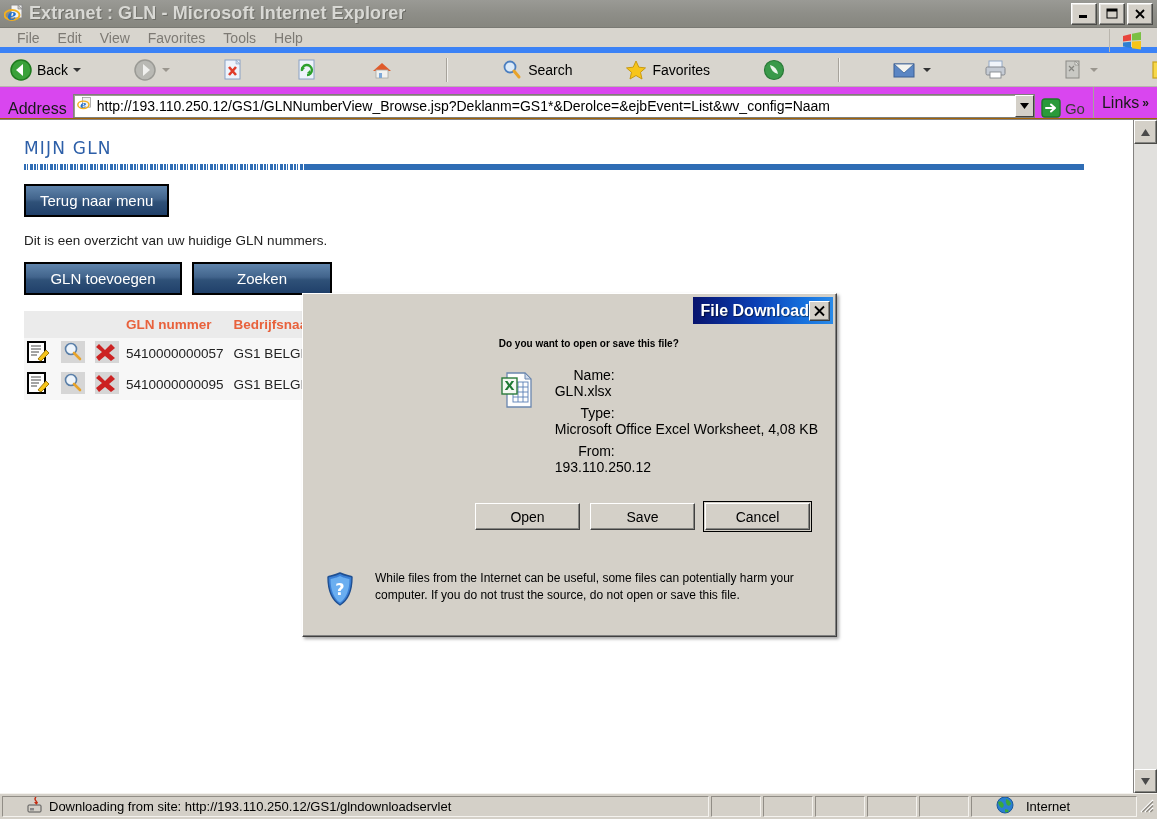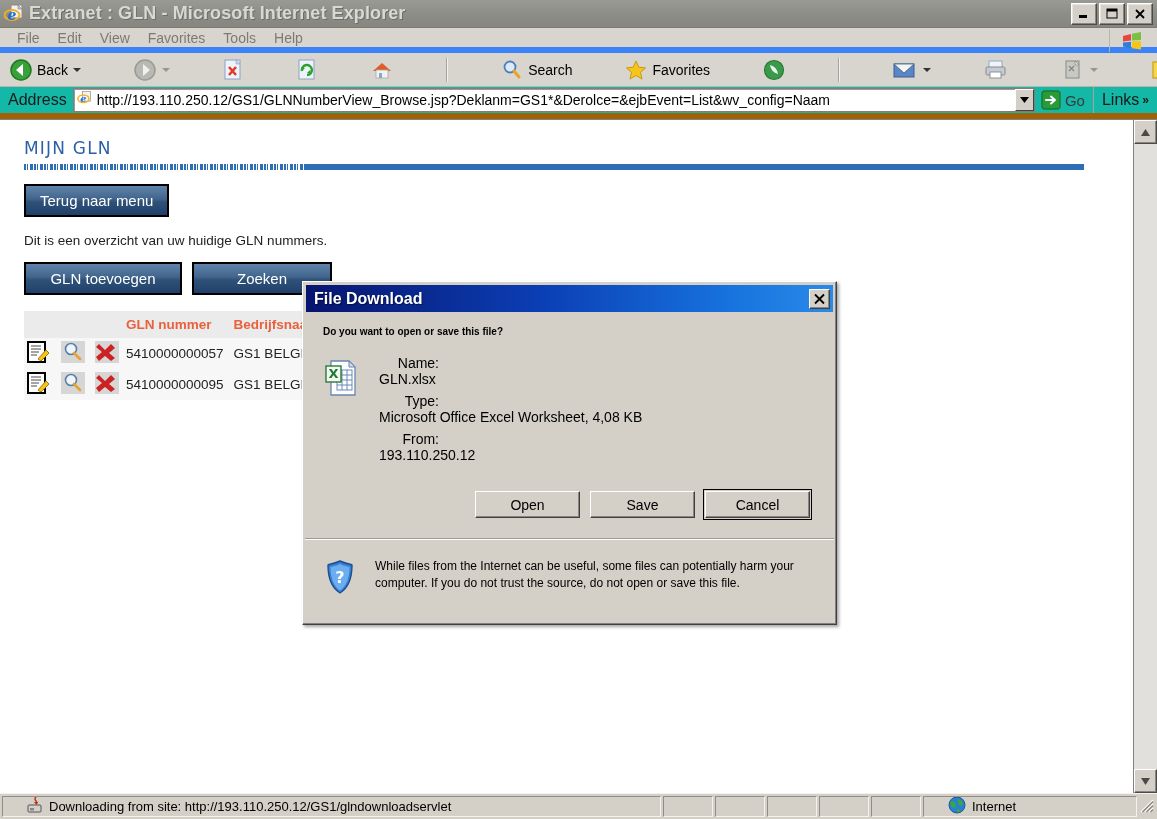--- a/index.html
+++ b/index.html
@@ -87,23 +87,23 @@
     display: flex; align-items: center; gap: 4px;
     padding: 2px 5px; cursor: default; height: 30px;
   }
   .tb-label { font-size: 14px; color: #000; white-space: nowrap; }
   .tb-sep { width: 2px; height: 24px; border-left: 1px solid #a7a39b; border-right: 1px solid #f2f0ec; margin: 0 5px; }
   .tb-arrow { width: 0; height: 0; border-left: 4px solid transparent; border-right: 4px solid transparent; border-top: 4px solid #333; margin-left: 1px; }
   .tb-arrow.dim { border-top-color: #9a968e; }
 
   
   .addressbar {
-    height: 32px; background: #14b8a6;
-    display: flex; align-items: center;
-    border-bottom: 6px solid #a16207;
+    height: 32px; background: #d946ef;
+    display: flex; align-items: flex-end;
+    border-bottom: 1px solid #a16207;
     flex: 0 0 auto; padding-left: 8px;
   }
   .addr-label { font-size: 16px; color: #1a1a1a; margin-right: 6px; white-space: nowrap; }
   .addr-field {
     flex: 1 1 auto; height: 24px; background: #fff;
     border: 1px solid #7f7f79;
     box-shadow: inset 1px 1px 0 #9d9a92;
     display: flex; align-items: center;
     padding: 0 0 0 3px; overflow: hidden; min-width: 0;
   }
@@ -208,36 +208,36 @@
   }
   .sb-panel {
     border-top: 1px solid #918d86; border-left: 1px solid #918d86;
     border-bottom: 1px solid #f4f2ee; border-right: 1px solid #f4f2ee;
     margin: 2px 0 2px 2px;
     display: flex; align-items: center; padding: 0 24px; overflow: hidden;
   }
   .sb-main { flex: 1 1 auto; gap: 6px; }
   .sb-text { font-size: 13px; color: #000; white-space: nowrap; }
   .sb-small { width: 32px; }
-  .sb-zone { width: 214px; gap: 6px; }
+  .sb-zone { width: 166px; gap: 12px; }
   .sb-grip {
     width: 18px; margin: 2px 2px 2px 0; position: relative; flex: 0 0 auto;
   }
 
   
   .dialog {
     position: absolute;
-    left: 302px; top: 161px;
+    left: 302px; top: 173px;
     width: 535px;
     background: #d4d0c8;
     border-top: 1px solid #ffffff; border-left: 1px solid #ffffff;
     border-right: 1px solid #404040; border-bottom: 1px solid #404040;
     box-shadow: inset -1px -1px 0 #808080, 2px 2px 3px rgba(0,0,0,.35);
     z-index: 50;
-    display: flex; flex-direction: column;
+    display: flex; flex-direction: column; align-items: flex-end;
   }
   .dlg-title {
     height: 27px; margin: 3px 3px 0 3px;
     background: linear-gradient(to right, #08146e 0%, #0b3fb5 45%, #1772de 80%, #2a8ae8 100%);
     display: flex; align-items: center;
     padding: 0 3px 0 8px;
   }
   .dlg-title-text {
     flex: 1 1 auto; color: #fff; font-size: 16px; font-weight: bold;
     text-shadow: 1px 1px 1px rgba(0,0,0,.5);

